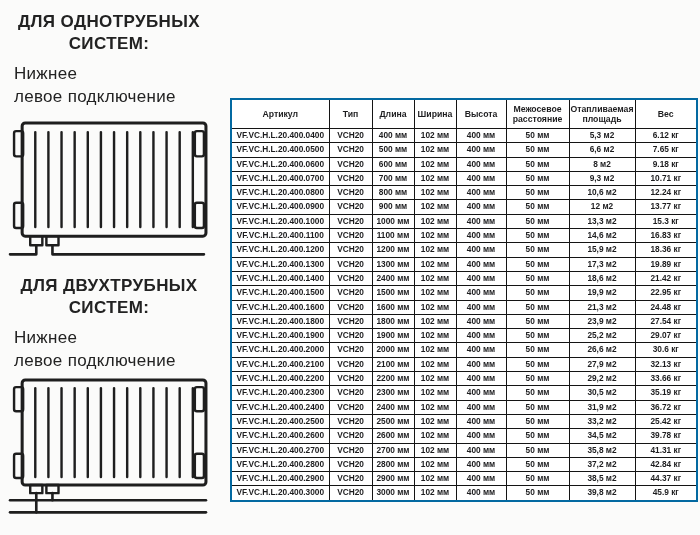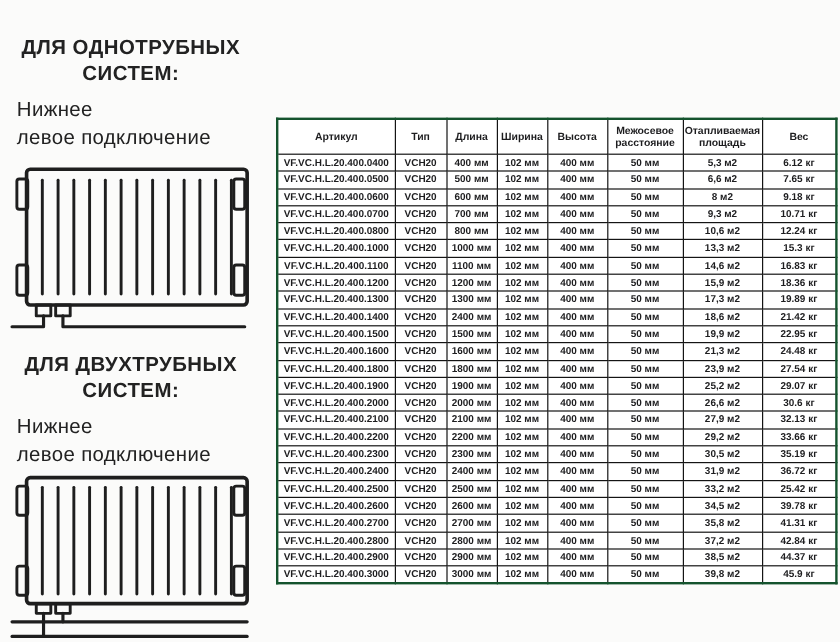--- a/index.html
+++ b/index.html
@@ -1,38 +1,38 @@
 <!DOCTYPE html>
 <html><head>
 <meta charset="utf-8">
 <style>
   html,body{margin:0;padding:0;}
   body{
     width:700px;height:535px;position:relative;overflow:hidden;
     background:#fbfbfa;color:#1d1d1f;
     font-family:"Liberation Sans","DejaVu Sans",sans-serif;
   }
-  .left-panel{position:absolute;left:0;top:18px;width:228px;height:460px;}
+  .left-panel{position:absolute;left:0;top:0;width:228px;height:460px;}
   .section-title{
     position:absolute;left:0;width:218px;text-align:center;
     font-weight:bold;font-size:17px;line-height:1.28;letter-spacing:.4px;
     color:#222;white-space:pre-line;
   }
   .section-subtitle{
     position:absolute;left:14px;width:210px;text-align:left;
     font-weight:normal;font-size:17px;line-height:1.35;letter-spacing:.3px;
     color:#222;white-space:pre-line;
   }
   .diagram{position:absolute;left:8px;width:202px;}
   .diagram svg{display:block;width:100%;height:auto;}
 
   .table-wrap{position:absolute;left:230px;top:98px;width:466px;}
   table.specs{
     border-collapse:collapse;table-layout:fixed;width:466px;
-    background:#fff;border:2px solid #14532d;
+    background:#fff;border:2px solid #0369a1;
   }
   table.specs th,table.specs td{
     border:1.6px solid #141414;text-align:center;vertical-align:middle;
     padding:0 1px;font-weight:bold;color:#1d1d1f;overflow:hidden;
   }
   table.specs th{font-size:8.7px;height:28px;line-height:1.2;}
   table.specs td{font-size:8.3px;height:13.3px;line-height:13.3px;white-space:nowrap;}
 </style>
 </head>
 <body>
@@ -197,20 +197,30 @@
     <td>VF.VC.H.L.20.400.0800</td>
     <td>VCH20</td>
     <td>800 мм</td>
     <td>102 мм</td>
     <td>400 мм</td>
     <td>50 мм</td>
     <td>10,6 м2</td>
     <td>12.24 кг</td>
   </tr>
         <tr>
+    <td>VF.VC.H.L.20.400.0900</td>
+    <td>VCH20</td>
+    <td>900 мм</td>
+    <td>102 мм</td>
+    <td>400 мм</td>
+    <td>50 мм</td>
+    <td>12 м2</td>
+    <td>13.77 кг</td>
+  </tr>
+        <tr>
     <td>VF.VC.H.L.20.400.1000</td>
     <td>VCH20</td>
     <td>1000 мм</td>
     <td>102 мм</td>
     <td>400 мм</td>
     <td>50 мм</td>
     <td>13,3 м2</td>
     <td>15.3 кг</td>
   </tr>
         <tr>

